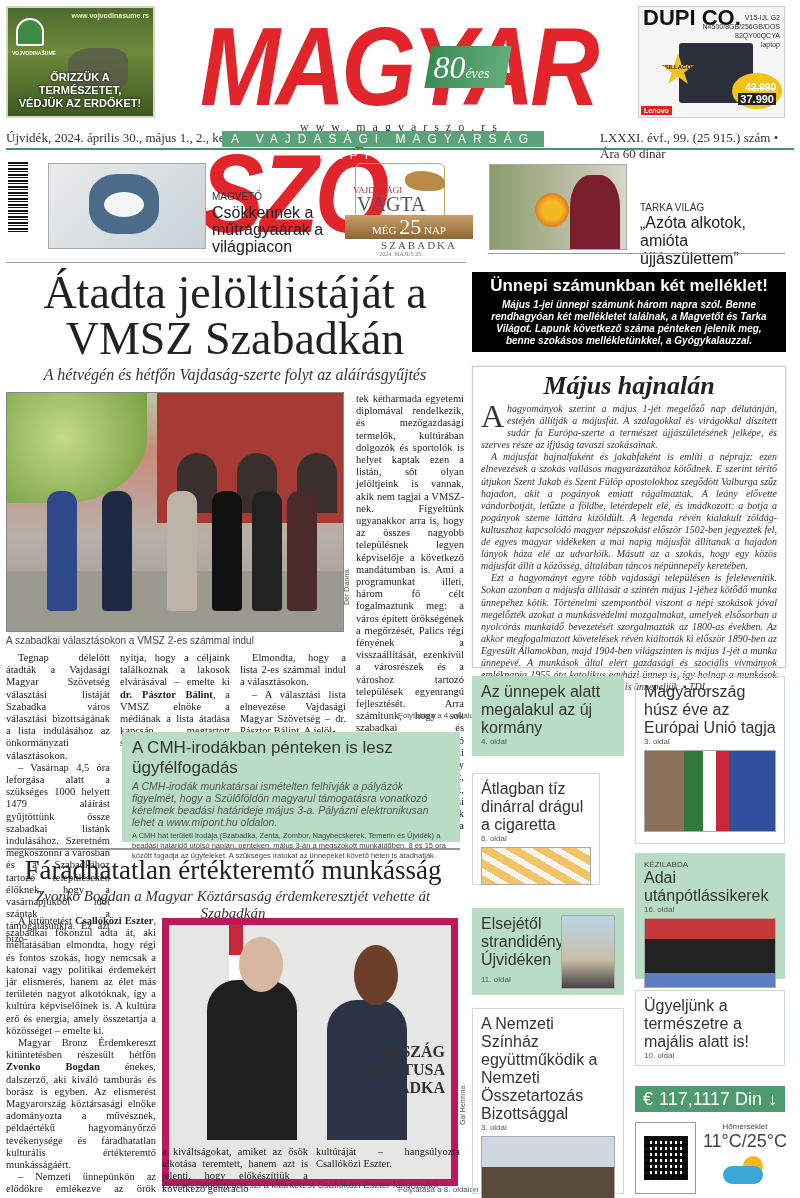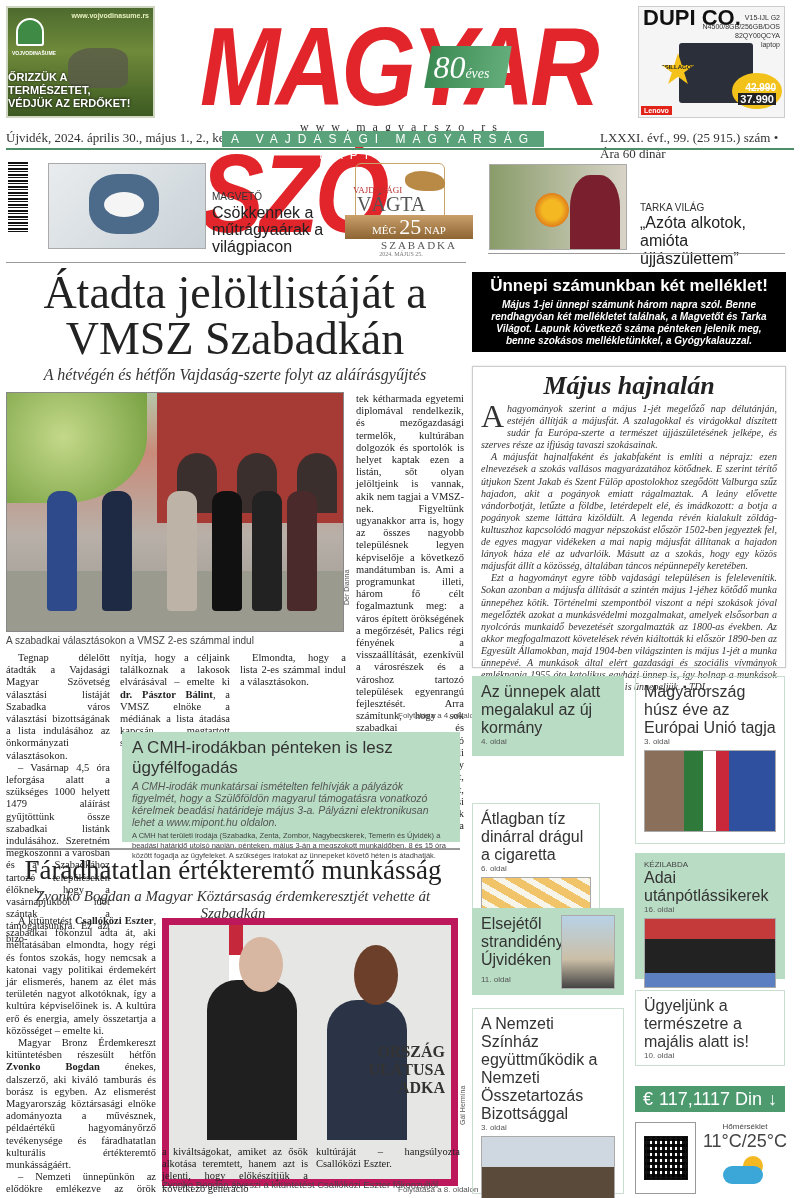--- a/index.html
+++ b/index.html
@@ -4,21 +4,21 @@
 <style>
 *{box-sizing:border-box;margin:0;padding:0}
 body{width:800px;height:1198px;background:#fff;font-family:"Liberation Serif",serif;color:#222;position:relative;overflow:hidden}
 .abs{position:absolute}
 
 .ad-left{left:6px;top:6px;width:149px;height:112px;background:linear-gradient(180deg,#4d6b2e 0%,#6f8a3a 40%,#3d5a22 100%);border:2px solid #cfd6c2;overflow:hidden}
 .ad-left .url{position:absolute;right:4px;top:4px;font:bold 7px "Liberation Sans",sans-serif;color:#e8f0c0}
 .ad-left .logo{position:absolute;left:8px;top:10px;width:28px;height:28px;background:#3f8a44;border-radius:50% 50% 10% 10%;border:2px solid #fff}
 .ad-left .logotxt{position:absolute;left:4px;top:42px;font:bold 5px "Liberation Sans",sans-serif;color:#fff}
 .ad-left .deer{position:absolute;left:60px;top:40px;width:60px;height:40px;background:#5a5a4a;border-radius:40% 30% 20% 20%;opacity:.8}
-.ad-left .slogan{position:absolute;left:0;right:1px;bottom:6px;text-align:left;font:bold 11px "Liberation Sans",sans-serif;color:#fff;line-height:13px;text-shadow:0 0 3px #000}
+.ad-left .slogan{position:absolute;left:0;right:1px;bottom:6px;text-align:center;font:bold 11px "Liberation Sans",sans-serif;color:#fff;line-height:13px;text-shadow:0 0 3px #000}
 .logo-main{left:200px;top:4px;width:370px;height:120px}
 .logo-main .mag{position:absolute;left:0;top:0;font:italic 900 96px "Liberation Sans",sans-serif;color:#e1252b;letter-spacing:-4px;transform:scaleY(1.15);transform-origin:top left}
 .logo-main .badge{position:absolute;left:228px;top:42px;width:80px;height:42px;background:linear-gradient(90deg,#3c8a53,#63ad7a);transform:skewX(-10deg)}
 .logo-main .badge span{display:block;transform:skewX(10deg);font:italic 32px "Liberation Serif",serif;color:#fff;padding-left:6px;line-height:42px}
 .logo-main .badge small{font-size:14px}
 .site-url{left:300px;top:120px;font:12px "Liberation Serif",serif;letter-spacing:7px;color:#333}
 .ad-right{left:638px;top:6px;width:147px;height:112px;border:1px solid #ccc;background:#f5f5f5;overflow:hidden}
 .ad-right .dupi{position:absolute;left:4px;top:2px;font:900 22px "Liberation Sans",sans-serif;color:#111;line-height:18px}
 .ad-right .spec{position:absolute;right:4px;top:6px;font:7px "Liberation Sans",sans-serif;text-align:right;line-height:9px;color:#333}
 .ad-right .laptop{position:absolute;left:40px;top:36px;width:74px;height:60px;background:#2b2f3a;border-radius:3px}
@@ -105,21 +105,21 @@
 .may .body p{text-indent:10px}
 .may .body p.first{text-indent:0}
 .may .drop{float:left;font:32px "Liberation Serif",serif;line-height:26px;margin-right:3px}
 
 .box{border:1px solid #c9ddd0;padding:6px 8px;font-family:"Liberation Sans",sans-serif}
 .box.green{background:#b9dcc4;border-color:#b9dcc4}
 .box h4{font:16px "Liberation Sans",sans-serif;color:#333;font-weight:normal;line-height:18px}
 .box .pg{font:8px "Liberation Sans",sans-serif;color:#555}
 .box .kick{font:8px "Liberation Sans",sans-serif;color:#444}
 .b1{left:472px;top:676px;width:152px;height:80px}
-.b2{left:472px;top:803px;width:128px;height:112px}
+.b2{left:472px;top:773px;width:128px;height:112px}
 .b3{left:472px;top:908px;width:152px;height:87px}
 .b4{left:472px;top:1008px;width:152px;height:186px}
 .b5{left:635px;top:676px;width:150px;height:168px}
 .b6{left:635px;top:853px;width:150px;height:126px}
 .b7{left:635px;top:990px;width:150px;height:76px}
 .img-cig{height:38px;background:repeating-linear-gradient(30deg,#f2c46a 0 8px,#f7f4ea 8px 14px);border:1px solid #aaa;margin-top:4px}
 .img-flag{height:82px;background:linear-gradient(90deg,#8a6f5a 0 30%,#2f7a3a 30% 45%,#fff 45% 55%,#c8283a 55% 65%,#2f4f9f 65% 100%);border:1px solid #aaa;margin-top:4px}
 .img-hand{height:70px;background:linear-gradient(180deg,#c43a3a 0 30%,#222 30% 80%,#5b7fc1 80%);border:1px solid #aaa;margin-top:4px}
 .img-beach{position:absolute;right:8px;top:6px;width:54px;height:74px;background:linear-gradient(180deg,#b8d2e6,#cbbfa7 60%,#444);border:1px solid #aaa}
 .img-panel{height:78px;background:linear-gradient(180deg,#cfd8e0 0 40%,#5a4a3a 40% 80%,#8a6a4a 80%);border:1px solid #aaa;margin-top:4px}
@@ -227,20 +227,21 @@
 <div class="abs photo-credit">Dér Dianna</div>
 <div class="abs lead-caption">A szabadkai választásokon a VMSZ 2-es számmal indul</div>
 <div class="abs col col-right">tek kétharmada egyetemi diplomával rendelkezik, és mezőgazdasági termelők, kultúrában dolgozók és sportolók is helyet kaptak ezen a listán, sőt olyan jelöltjeink is vannak, akik nem tagjai a VMSZ-nek. Figyeltünk ugyanakkor arra is, hogy az összes nagyobb településnek legyen képviselője a következő mandátumban is. Ami a programunkat illeti, három fő célt fogalmaztunk meg: a város épített örökségének a megőrzését, Palics régi fényének a visszaállítását, ezenkívül a városrészek és a városhoz tartozó települések egyenrangú fejlesztését. Arra számítunk, hogy sok szabadkai és Szabadkához tartozó településen élő értékeli azt, amit az elmúlt négy évben tettünk a városért, illetve a településekért, ezért jó választási eredményre számítunk június 2-án – hallottuk a VMSZ elnökétől.</div>
 <div class="abs col col-a">
   <p>Tegnap délelőtt átadták a Vajdasági Magyar Szövetség választási listáját Szabadka város választási bizottságának a lista indulásához az önkormányzati választásokon.</p>
   <p>– Vasárnap 4,5 óra leforgása alatt a szükséges 1000 helyett 1479 aláírást gyűjtöttünk össze szabadkai listánk indulásához. Szeretném megköszönni a városban és a Szabadkához tartozó településeken élőknek, hogy a vasárnapjukból időt szántak a támogatásunkra. Ez azt bizo-</p>
 </div>
 <div class="abs col col-b"><span>nyítja, hogy a céljaink találkoznak a lakosok elvárásával – emelte ki </span><b>dr. Pásztor Bálint</b><span>, a VMSZ elnöke a médiának a lista átadása kapcsán megtartott sajtótájékoztatóján.</span></div>
 <div class="abs col col-c">
   <p>Elmondta, hogy a lista 2-es számmal indul a választásokon.</p>
+  <p>– A választási lista elnevezése Vajdasági Magyar Szövetség – dr. Pásztor Bálint. A jelöl-</p>
 </div>
 <div class="abs cont1">Folytatása a 4. oldalon</div>
 
 <div class="abs cmh">
   <h3>A CMH-irodákban pénteken is lesz ügyfélfogadás</h3>
   <div class="lede">A CMH-irodák munkatársai ismételten felhívják a pályázók figyelmét, hogy a Szülőföldön magyarul támogatásra vonatkozó kérelmek beadási határideje május 3-a. Pályázni elektronikusan lehet a www.mipont.hu oldalon.</div>
   <div class="small">A CMH hat területi irodája (Szabadka, Zenta, Zombor, Nagybecskerek, Temerin és Újvidék) a beadási határidő utolsó napján, pénteken, május 3-án a megszokott munkaidőben, 8 és 15 óra között fogadja az ügyfeleket. A szükséges iratokat az ünnepeket követő héten is átadhatják.</div>
 </div>
 <div class="abs rule4"></div>
 

